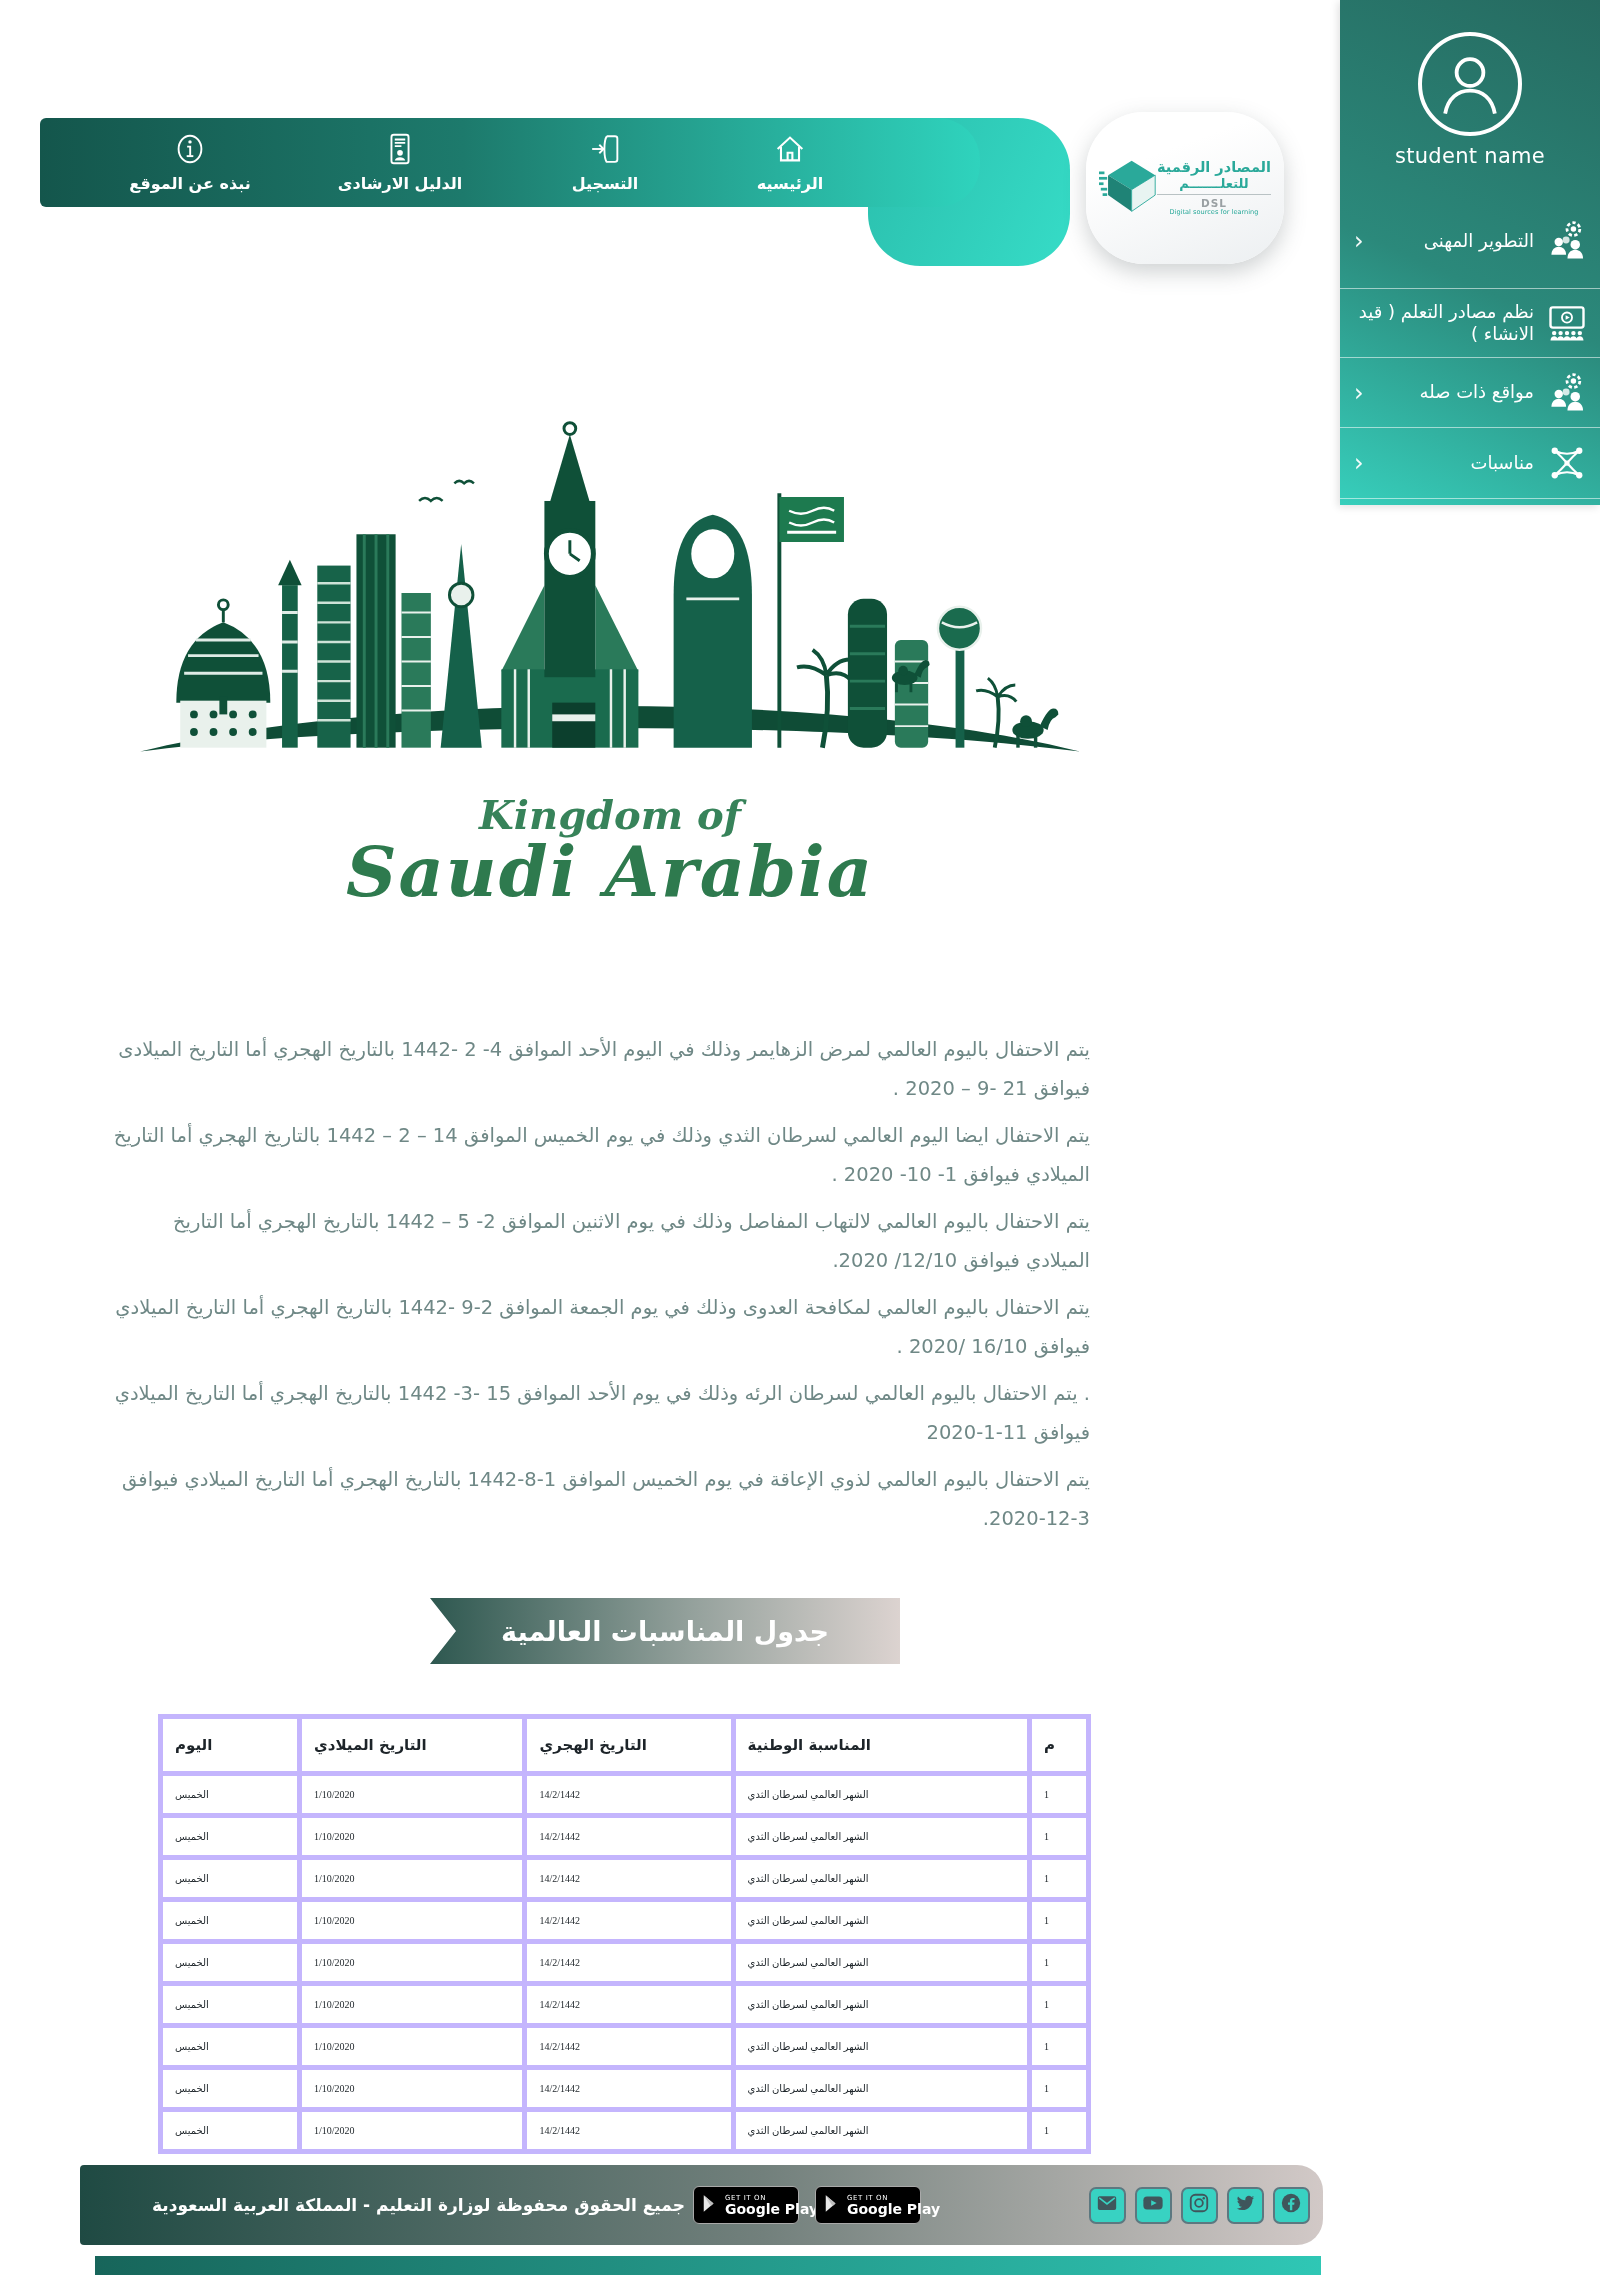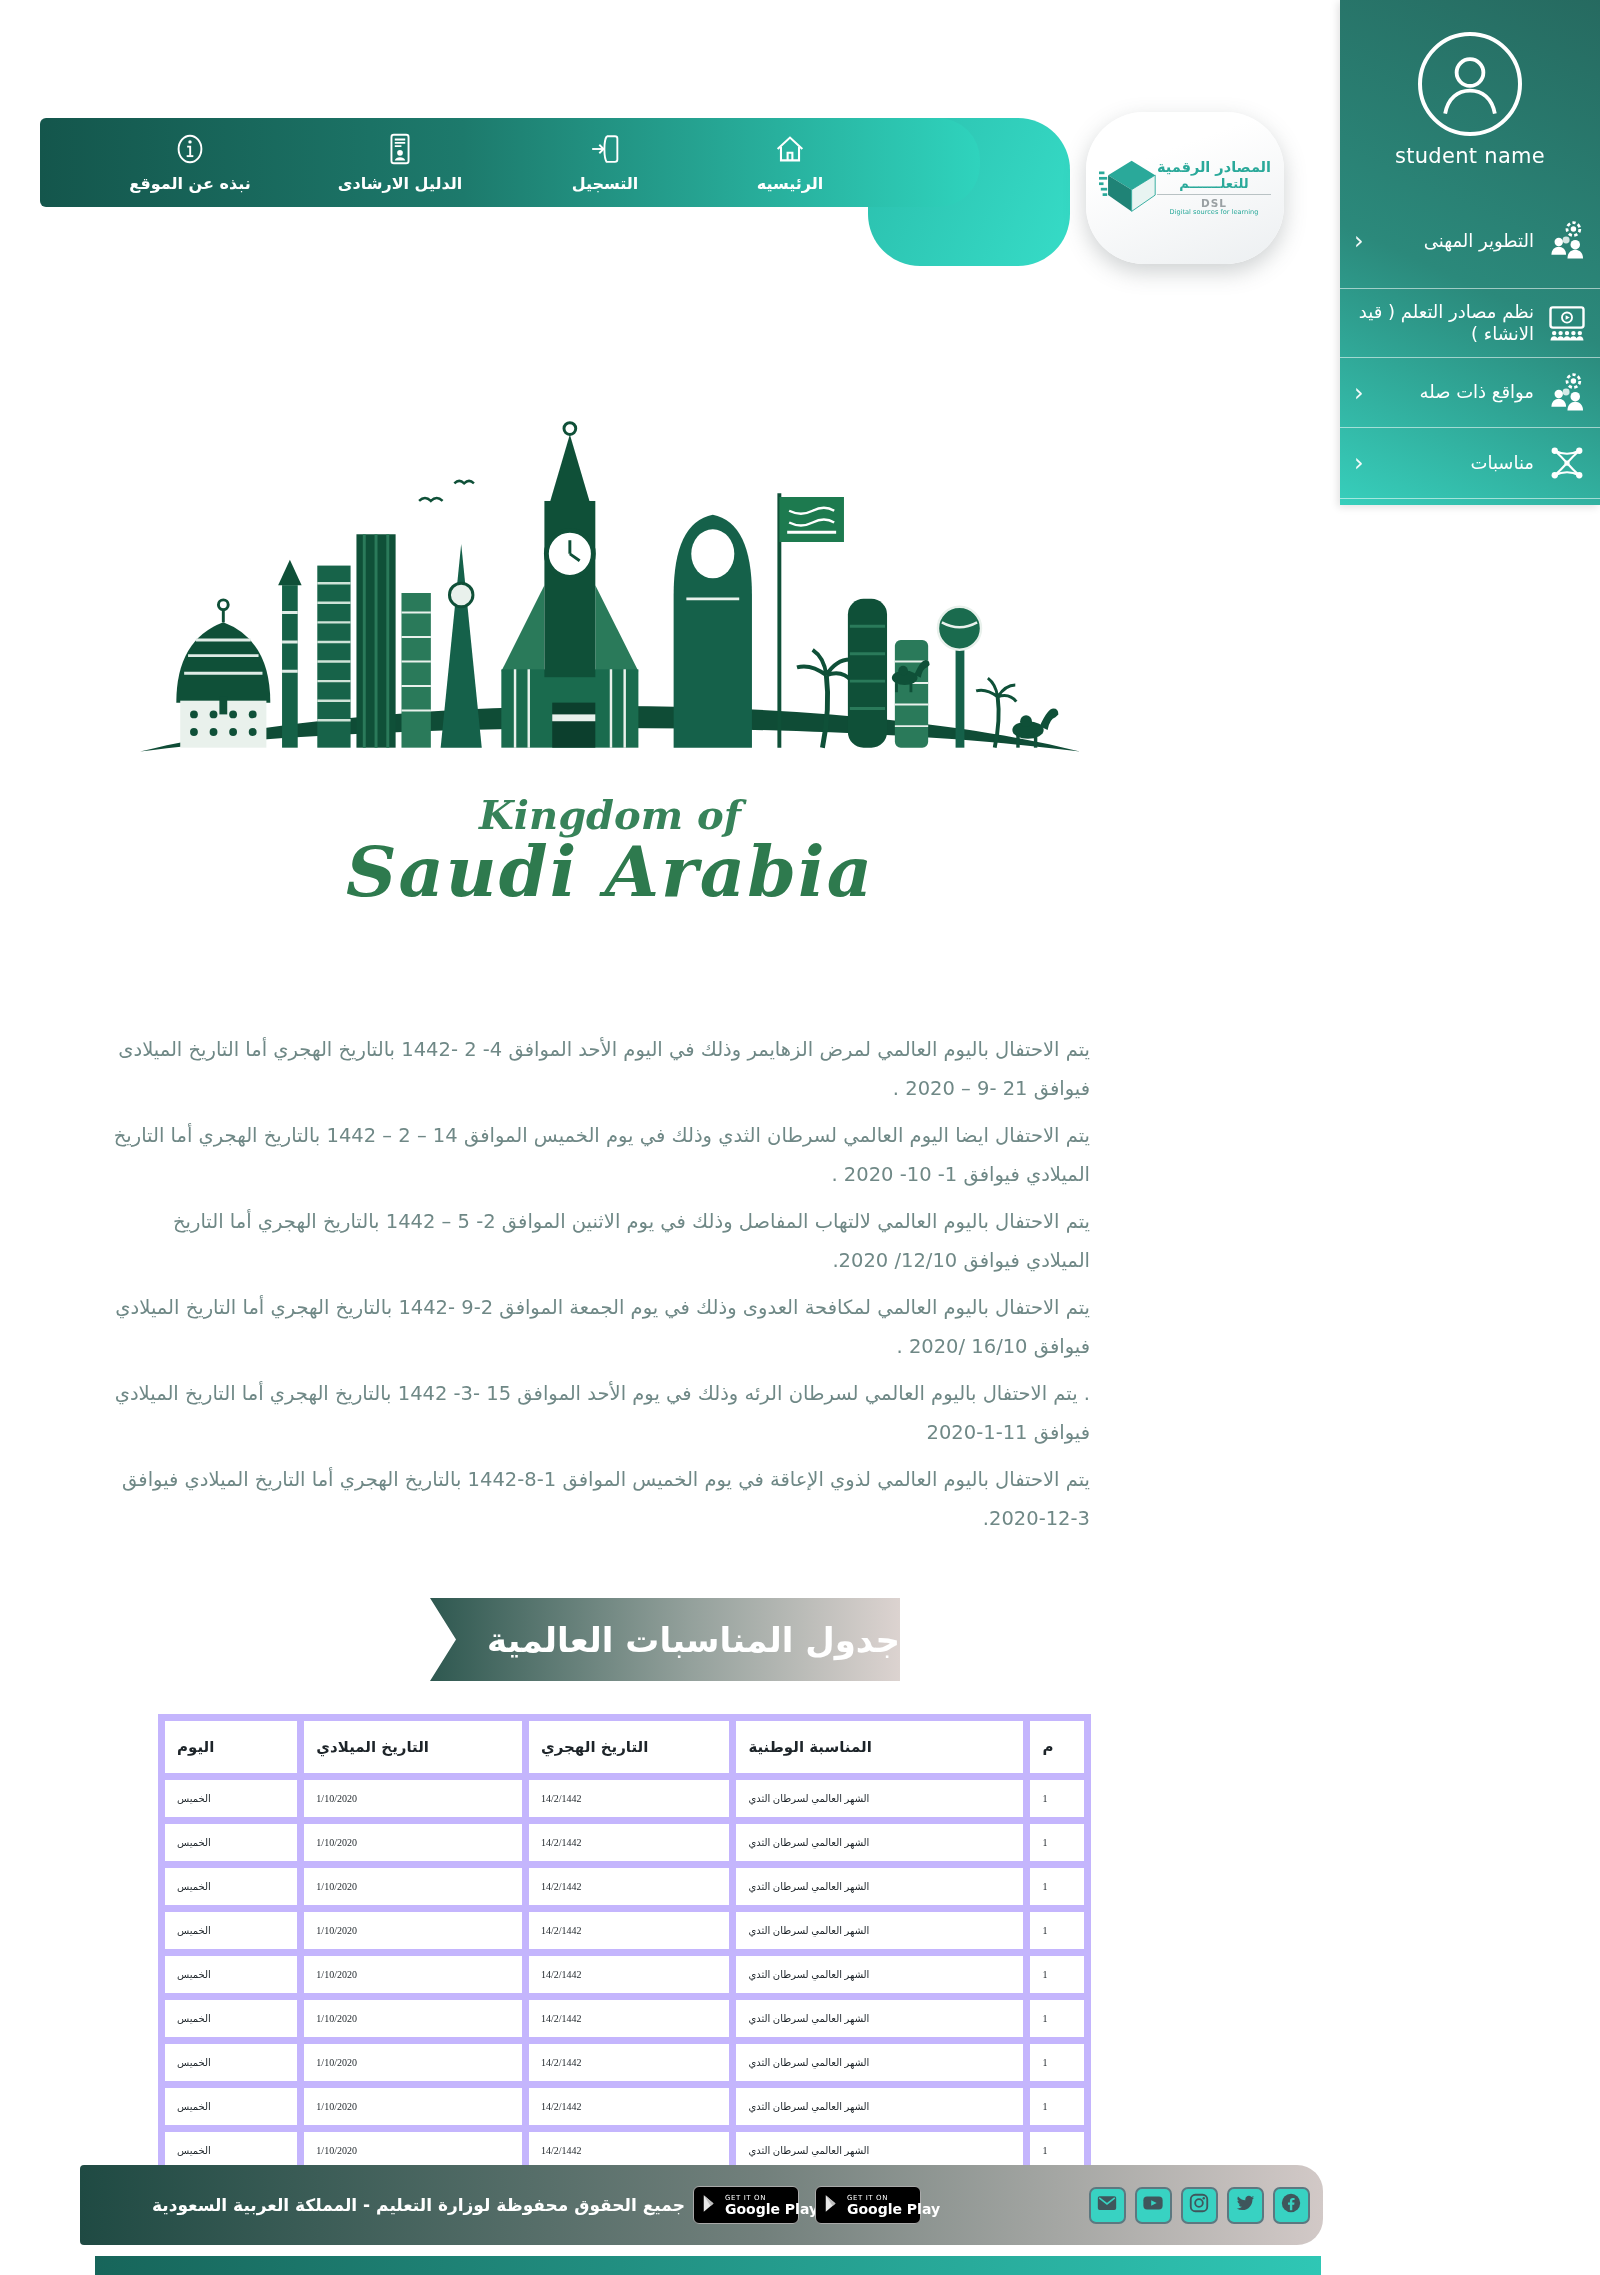--- a/index.html
+++ b/index.html
@@ -47,30 +47,30 @@
     font-size:40px;color:#37835a;margin-top:8px;}
   .hero-line2{font-family:"DejaVu Serif",serif;font-style:italic;font-weight:bold;
     font-size:70px;color:#2e7a4e;margin-top:-8px;letter-spacing:2px;}
 
   
   .paras{position:absolute;left:112px;top:1030px;width:978px;height:565px;overflow:hidden;
     direction:rtl;text-align:right;color:#6f8886;font-size:19.5px;line-height:2.0;}
   .paras p{margin:0 0 8px;}
 
   
-  .banner{position:absolute;left:430px;top:1598px;width:470px;height:83px;
+  .banner{position:absolute;left:430px;top:1598px;width:470px;height:66px;
     background:linear-gradient(90deg,#2e5850 0%,#93a09b 55%,#dcd3d0 100%);
     clip-path:polygon(0 0,100% 0,100% 100%,0 100%,26px 50%);
-    display:flex;align-items:center;justify-content:flex-start;
-    color:#fff;font-size:34px;font-weight:bold;direction:rtl;}
+    display:flex;align-items:center;justify-content:center;
+    color:#fff;font-size:27px;font-weight:bold;direction:rtl;}
 
   
   table.occasions{position:absolute;left:158px;top:1714px;width:933px;border-collapse:collapse;
     direction:rtl;background:#fff;}
-  .occasions th,.occasions td{border:7px solid #c4b5fd;text-align:left;padding:8px 12px;color:#1d2429;}
+  .occasions th,.occasions td{border:5px solid #c4b5fd;text-align:left;padding:8px 12px;color:#1d2429;}
   .occasions th{font-size:15px;height:36px;vertical-align:middle;}
   .occasions td{font-size:10px;height:21px;font-family:"Liberation Serif","DejaVu Sans",serif;}
 
   
   .footer{position:absolute;left:80px;top:2165px;width:1243px;height:80px;
     border-radius:4px 26px 26px 4px;
     background:linear-gradient(90deg,#1f4a43 0%,#72807c 55%,#d2c9c7 100%);
     display:flex;align-items:center;}
   .copyright{margin-left:72px;color:#fff;font-weight:bold;font-size:17px;direction:rtl;white-space:nowrap;}
   .badges{display:flex;gap:16px;margin-left:8px;}

